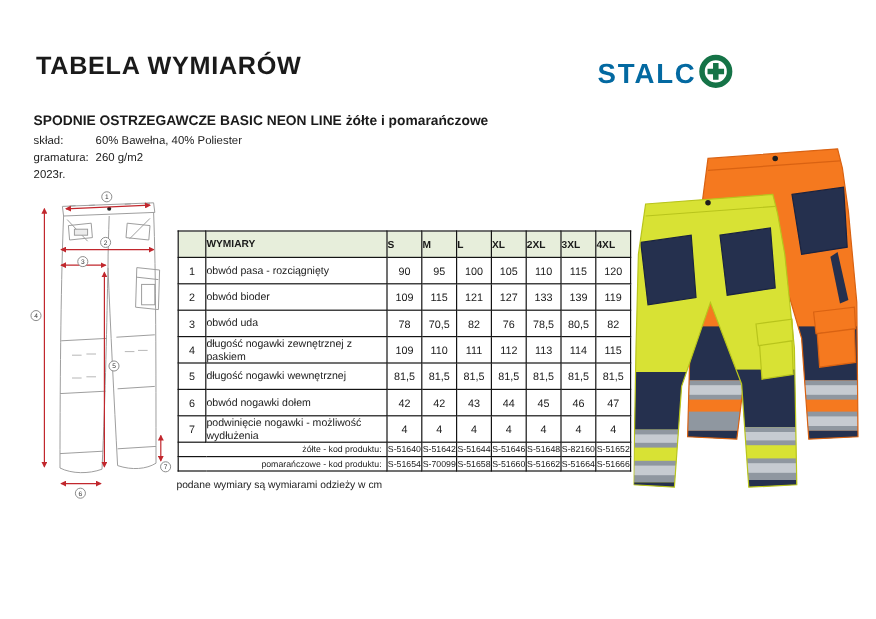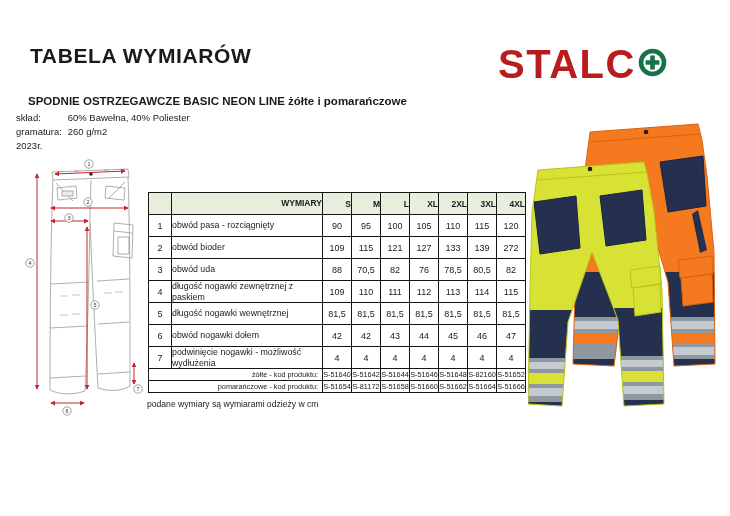--- a/index.html
+++ b/index.html
@@ -2,34 +2,34 @@
 <html><head>
 <meta charset="utf-8">
 <style>
   html,body{margin:0;padding:0;background:#fff;}
   .page{position:relative;width:730px;height:516px;background:#ffffff;overflow:hidden;
         font-family:"Liberation Sans",sans-serif;color:#1a1a1a;}
 
   .title{position:absolute;left:30px;top:44px;font-size:21px;font-weight:bold;letter-spacing:.6px;text-align:center;}
 
   .logo{position:absolute;left:498px;top:44px;display:flex;align-items:center;
-        color:#b91c1c;font-weight:bold;font-size:40px;letter-spacing:1.5px;line-height:1;}
+        color:#0369a1;font-weight:bold;font-size:23px;letter-spacing:1.5px;line-height:1;}
   .logo .plus{margin-left:1px;display:inline-block;}
 
   .subtitle{position:absolute;left:28px;top:95px;font-size:11.5px;font-weight:bold;}
-  .meta{position:absolute;left:16px;font-size:9.5px;color:#222;}
+  .meta{position:absolute;left:28px;font-size:9.5px;color:#222;}
   .meta .lab{display:inline-block;width:49px;}
   .m1{top:112px}.m2{top:126px}.m3{top:140px}
 
   .diagram{position:absolute;left:22px;top:157px;}
   .photo{position:absolute;left:528px;top:112px;}
 
   table.size-table{position:absolute;left:148px;top:192px;border-collapse:collapse;table-layout:fixed;background:#fff;}
   .size-table td,.size-table th{border:1.6px solid #141414;vertical-align:middle;padding:0;}
-  .size-table th{background:#e7eedb;font-size:8.5px;font-weight:bold;height:21px;text-align:right;}
+  .size-table th{background:#e7eedb;font-size:8.5px;font-weight:bold;height:21px;text-align:left;}
   .c-no{width:22px;text-align:center;font-size:9px;}
   .c-name{width:150px;text-align:left;font-size:8.8px;padding:1px 3px;line-height:1.15;}
   .c-size{width:28px;text-align:center;font-size:9px;}
   .size-table td{height:21px;}
   .size-table td.c-name{height:auto;}
   tr.code-row td{height:11px;font-size:7.3px;}
   td.code-label{text-align:right;padding-right:4px;padding-left:36px;}
 
   .notes{position:absolute;left:147px;top:398px;font-size:8.6px;line-height:13.5px;color:#222;}
 </style>
@@ -158,26 +158,26 @@
         </tr>
         <tr>
           <td class="c-no">2</td>
           <td class="c-name">obwód bioder</td>
           <td class="c-size">109</td>
           <td class="c-size">115</td>
           <td class="c-size">121</td>
           <td class="c-size">127</td>
           <td class="c-size">133</td>
           <td class="c-size">139</td>
-          <td class="c-size">272</td>
+          <td class="c-size">119</td>
         </tr>
         <tr>
           <td class="c-no">3</td>
           <td class="c-name">obwód uda</td>
-          <td class="c-size">88</td>
+          <td class="c-size">78</td>
           <td class="c-size">70,5</td>
           <td class="c-size">82</td>
           <td class="c-size">76</td>
           <td class="c-size">78,5</td>
           <td class="c-size">80,5</td>
           <td class="c-size">82</td>
         </tr>
         <tr>
           <td class="c-no">4</td>
           <td class="c-name">długość nogawki zewnętrznej z paskiem</td>
@@ -228,21 +228,21 @@
           <td class="c-size">S-51642</td>
           <td class="c-size">S-51644</td>
           <td class="c-size">S-51646</td>
           <td class="c-size">S-51648</td>
           <td class="c-size">S-82160</td>
           <td class="c-size">S-51652</td>
         </tr>
         <tr class="code-row">
           <td class="code-label" colspan="2">pomarańczowe - kod produktu:</td>
           <td class="c-size">S-51654</td>
-          <td class="c-size">S-81172</td>
+          <td class="c-size">S-70099</td>
           <td class="c-size">S-51658</td>
           <td class="c-size">S-51660</td>
           <td class="c-size">S-51662</td>
           <td class="c-size">S-51664</td>
           <td class="c-size">S-51666</td>
         </tr>
       </tbody>
   </table>
 
   <div class="notes" id="notes">

